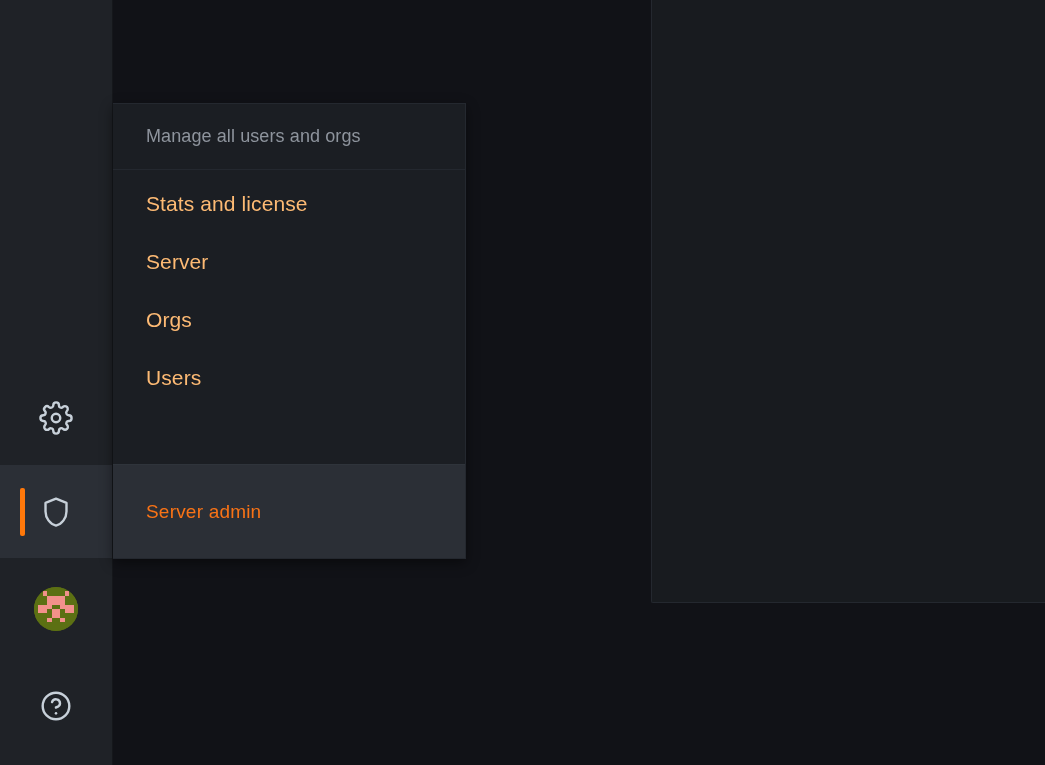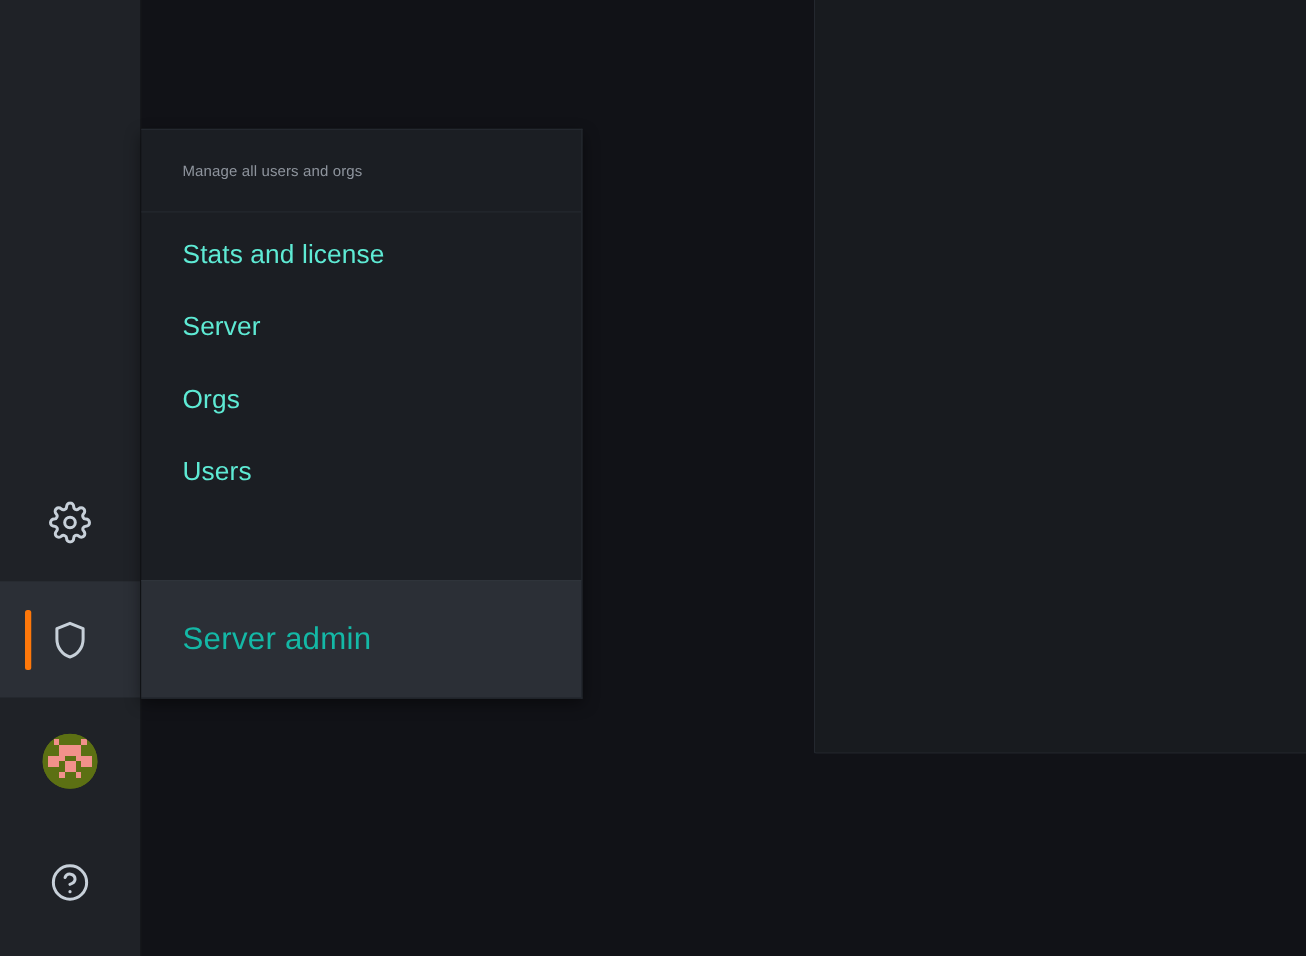--- a/index.html
+++ b/index.html
@@ -86,47 +86,47 @@
     box-shadow:0 4px 12px rgba(0,0,0,.45);
     display:flex;
     flex-direction:column;
     z-index:20;
   }
   .flyout-header {
     height:66px;
     display:flex;
     align-items:center;
     padding-left:33px;
-    font-size:12px;
+    font-size:18px;
     font-weight:400;
     color:#8e949d;
     border-bottom:1px solid #24282f;
     letter-spacing:.1px;
   }
   .flyout-list {
     flex:1 1 auto;
     padding-top:5px;
   }
   .flyout-item {
     height:58px;
     display:flex;
     align-items:center;
     padding-left:33px;
     font-size:21px;
-    color:#5eead4;
+    color:#fdba74;
     letter-spacing:.1px;
     cursor:pointer;
   }
   .flyout-footer {
     height:94px;
     display:flex;
     align-items:center;
     padding-left:33px;
-    font-size:25px;
-    color:#14b8a6;
+    font-size:19px;
+    color:#f97316;
     background:#2b2f36;
     border-top:1px solid #2f343b;
     cursor:pointer;
     letter-spacing:.2px;
   }
 </style>
 </head>
 <body>
 
 <div id="app">

